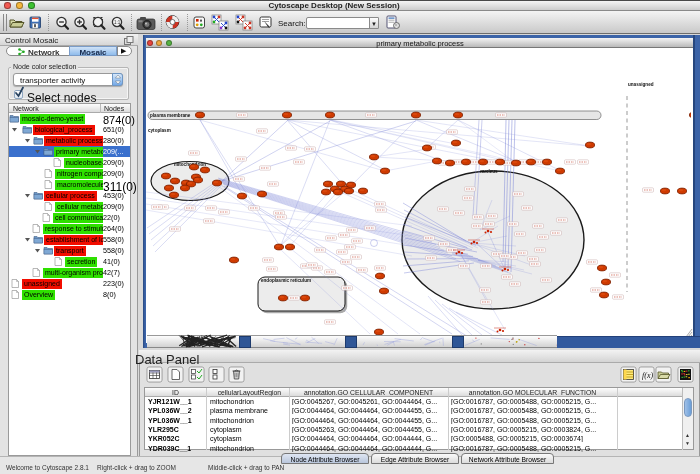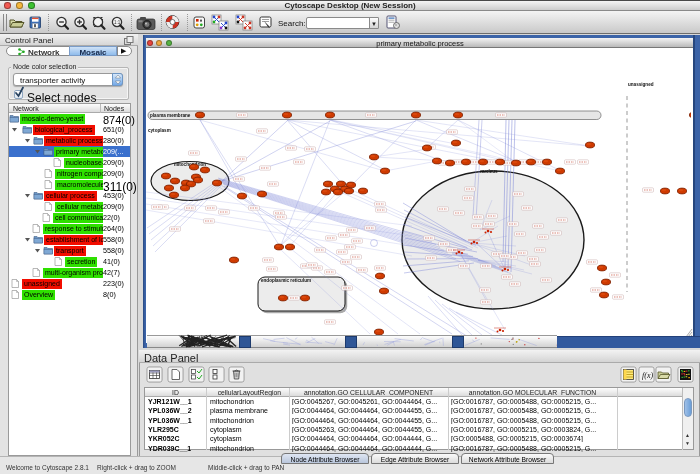--- a/index.html
+++ b/index.html
@@ -4,21 +4,21 @@
 *{margin:0;padding:0;box-sizing:border-box}
 html,body{width:700px;height:474px;overflow:hidden}
 body{font-family:"Liberation Sans",sans-serif;background:#e8e8e8;position:relative}
 .abs{position:absolute}
 </style></head><body>
 
 <div class="abs" style="left:0;top:0;width:700px;height:11px;background:linear-gradient(#f5f5f5,#cdcdcd);border-bottom:1px solid #8a8a8a;border-top:1px solid #4a4a4a"></div>
 <div class="abs" style="left:4px;top:2px;width:6.5px;height:6.5px;border-radius:50%;background:#f25a52;border:0.5px solid rgba(0,0,0,.35)"></div>
 <div class="abs" style="left:16px;top:2px;width:6.5px;height:6.5px;border-radius:50%;background:#f6b73c;border:0.5px solid rgba(0,0,0,.35)"></div>
 <div class="abs" style="left:28px;top:2px;width:6.5px;height:6.5px;border-radius:50%;background:#3ec232;border:0.5px solid rgba(0,0,0,.35)"></div>
-<div class="abs" style="left:350px;top:1px;transform:translateX(-50%);font-size:8px;font-weight:bold;color:#222;white-space:nowrap">Cytoscape Desktop (New Session)</div>
+<div class="abs" style="left:334px;top:1px;transform:translateX(-50%);font-size:8px;font-weight:bold;color:#222;white-space:nowrap">Cytoscape Desktop (New Session)</div>
 <div class="abs" style="left:0;top:11px;width:700px;height:23px;background:linear-gradient(#f4f4f4,#c9c9c9);border-bottom:1px solid #6d6d6d"></div>
 <div class="abs" style="left:3px;top:14px;width:1px;height:17px;background:#aaa;border-left:1px solid #888"></div>
 <div class="abs" style="left:6px;top:14px;width:1px;height:17px;background:#aaa;border-left:1px solid #888"></div>
 <div class="abs" style="left:48px;top:14px;width:1px;height:17px;border-left:1px dotted #999"></div>
 <div class="abs" style="left:131px;top:14px;width:1px;height:17px;border-left:1px dotted #999"></div>
 <div class="abs" style="left:160.5px;top:14px;width:1px;height:17px;border-left:1px dotted #999"></div>
 <div class="abs" style="left:187px;top:14px;width:1px;height:17px;border-left:1px dotted #999"></div>
 <svg style="position:absolute;left:0px;top:11px" width="700" height="23">
     <g transform="translate(9,6)">
       <path d="M1 10 L1 3 L5 3 L6.5 4.5 L13 4.5 L13 10 Z" fill="#d8daa8" stroke="#55552a" stroke-width="1"></path>
@@ -111,21 +111,21 @@
       <circle cx="9.5" cy="9.5" r="3" fill="#ddd" stroke="#555" stroke-width="0.8"></circle>
       <circle cx="9" cy="9" r="0.8" fill="#888"></circle>
     </g>
   </svg>
 <div class="abs" style="left:278px;top:18.5px;font-size:8px;color:#111">Search:</div>
 <div class="abs" style="left:306px;top:16.5px;width:73px;height:12px;background:#fff;border:1px solid #8a8a8a;border-radius:2px"></div>
 <div class="abs" style="left:369px;top:16.5px;width:10px;height:12px;background:linear-gradient(#fdfdfd,#d5d5d5);border:1px solid #8a8a8a;border-radius:1px;font-size:6px;text-align:center;line-height:12px;color:#222">▼</div>
 <div class="abs" style="left:138px;top:34px;width:562px;height:422px;background:#d9d9d9"></div>
 <div class="abs" style="left:0;top:34px;width:138px;height:422px;background:#e3e3e3;border-right:1px solid #9a9a9a"></div>
 <div class="abs" style="left:0;top:34px;width:138px;height:12px;background:linear-gradient(#f2f2f2,#d6d6d6);border-bottom:1px solid #aaa"></div>
-<div class="abs" style="left:5px;top:35.5px;font-size:8px;color:#222">Control Panel</div>
+<div class="abs" style="left:5px;top:35.5px;font-size:8px;color:#222">Control Mosaic</div>
 <svg style="position:absolute;left:124px;top:36px" width="10" height="9">
     <rect x="0.5" y="2.5" width="6" height="6" fill="none" stroke="#777" stroke-width="1"></rect>
     <rect x="3" y="0.5" width="6" height="6" fill="#eee" stroke="#777" stroke-width="1"></rect>
   </svg>
 <div class="abs" style="left:6px;top:46px;width:126px;height:10px;background:#fff;border:1px solid #8a8a8a;border-radius:5px"></div>
 <div class="abs" style="left:69px;top:46px;width:48px;height:10px;background:linear-gradient(#cfe2f7,#8fbcec);border:1px solid #7a9cc8"></div>
 <div class="abs" style="left:117px;top:46px;width:1px;height:10px;background:#8a8a8a"></div>
 <svg style="position:absolute;left:18px;top:47.5px" width="8" height="8">
     <circle cx="1.5" cy="1.5" r="1.3" fill="#22aa22"></circle>
     <circle cx="1.5" cy="6" r="1.3" fill="#22aa22"></circle>
@@ -1019,21 +1019,21 @@
     <circle cx="516.9" cy="341.7" r="0.7" fill="#b8a000"></circle>
     <circle cx="513.0" cy="338.0" r="0.7" fill="#888"></circle>
     <circle cx="623.9" cy="345.8" r="0.7" fill="#cc4444"></circle>
   </svg>
 <div class="abs" style="left:239px;top:336px;width:12px;height:12px;background:#2f5696;border:1px solid #1d3a6c"></div>
 <div class="abs" style="left:345px;top:336px;width:12px;height:12px;background:#2f5696;border:1px solid #1d3a6c"></div>
 <div class="abs" style="left:452px;top:336px;width:12px;height:12px;background:#2f5696;border:1px solid #1d3a6c"></div>
 <div class="abs" style="left:557px;top:336px;width:143px;height:12px;background:#335a9e;border-top:1px solid #22407a"></div>
 <div class="abs" style="left:139px;top:350px;width:561px;height:116px;background:#e0e0e0;border:1px solid #999"></div>
 <div class="abs" style="left:139px;top:350px;width:561px;height:13px;background:linear-gradient(#f3f3f3,#d4d4d4);border-bottom:1px solid #aaa"></div>
-<div class="abs" style="left:144px;top:352px;font-size:11px;color:#222">Data Panel</div>
+<div class="abs" style="left:135px;top:352px;font-size:13px;color:#222">Data Panel</div>
 <svg class="abs" style="left:140px;top:350px" width="560" height="36" viewBox="0 0 560 36">
     <g transform="translate(7,17)">
       <rect x="0" y="0" width="15" height="15" rx="2" fill="linear-gradient(#fff,#ddd)" fill-opacity="0" stroke="#888" stroke-width="0.8"></rect>
       <rect x="0.7" y="0.7" width="13.6" height="13.6" fill="#f2f2f2"></rect>
       <rect x="2.5" y="3.5" width="10" height="8" fill="#fff" stroke="#333" stroke-width="0.8"></rect>
       <path d="M2.5 6 h10 M2.5 8.5 h10 M6 3.5 v8 M9.5 3.5 v8" stroke="#333" stroke-width="0.6"></path>
       <rect x="2.5" y="3.5" width="10" height="2" fill="#99b"></rect>
     </g>
     <g transform="translate(28,17)">
       <rect x="0" y="0" width="15" height="15" rx="2" fill="linear-gradient(#fff,#ddd)" fill-opacity="0" stroke="#888" stroke-width="0.8"></rect>

